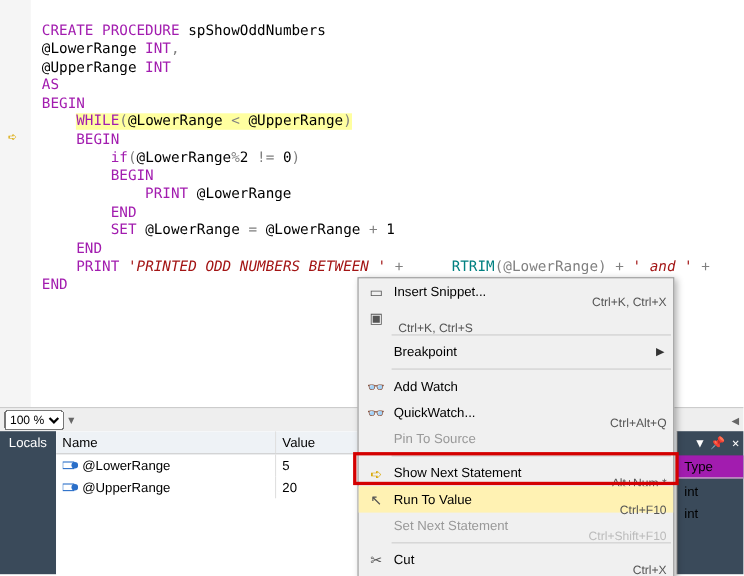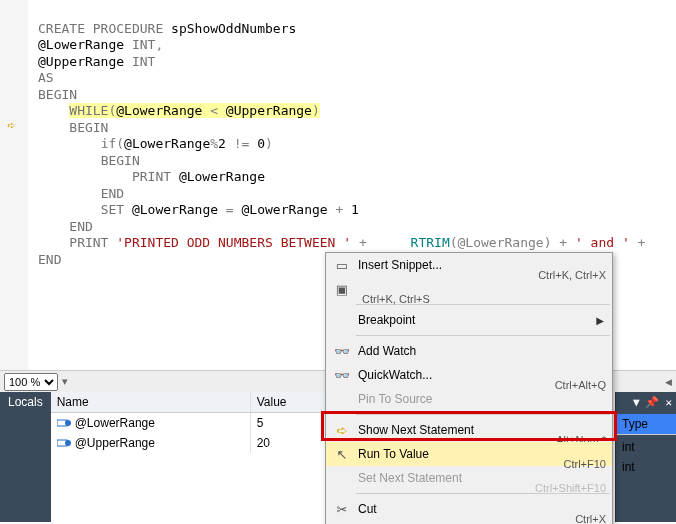--- a/index.html
+++ b/index.html
@@ -1,41 +1,41 @@
 <!DOCTYPE html>
 <html><head>
 <meta charset="utf-8">
 <style>
   * { margin: 0; padding: 0; box-sizing: border-box; }
   body { font-family: Consolas, monospace; font-size: 13px; background: #fff; color: #000; width: 676px; height: 524px; overflow: hidden; position: relative; }
   .editor { background: #fff; height: 370px; overflow: hidden; position: relative; }
   .gutter { position: absolute; left: 0; top: 0; width: 28px; height: 100%; background: #f5f5f5; }
   .arrow-marker { position: absolute; left: 7px; top: 117px; color: #d9a700; font-size: 14px; }
   .code { padding: 4px 0 0 38px; line-height: 16.5px; white-space: pre; }
-  .kw { color: #737373; }
+  .kw { color: #a21caf; }
   .sys { color: #008080; margin-left: 36px; }
-  .str { color: #a31515; }
+  .str { color: #a31515; font-style: italic; }
   .op { color: #808080; }
   .hl { background: #ffffa0; }
   .zoom-bar { background: #eee; border-top: 1px solid #ccc; height: 22px; display: flex; align-items: center; padding: 0 4px; gap: 4px; font-family: "Segoe UI", sans-serif; font-size: 11px; }
   .zoom-bar select { font-size: 11px; height: 18px; }
   .panels { display: flex; height: 130px; }
   .locals-panel { flex: 1; border-right: 1px solid #333; display: flex; flex-direction: row; }
   .panel-header { background: #3a4a5a; color: #fff; font-family: "Segoe UI", sans-serif; font-size: 12px; padding: 3px 8px; }
   .panel-grid { flex: 1; background: #fff; overflow: hidden; }
   .grid-head, .grid-row { display: flex; font-family: "Segoe UI", sans-serif; font-size: 12px; }
   .grid-head { background: #eef2f6; border-bottom: 1px solid #ccc; }
   .grid-head > div, .grid-row > div { padding: 3px 6px; border-right: 1px solid #e0e0e0; overflow: hidden; white-space: nowrap; }
   .col-name { width: 200px; display: flex; align-items: center; gap: 4px; }
   .col-value { width: 100px; }
   .var-icon { width: 14px; height: 10px; display: inline-block; }
   .var-icon svg { display: block; }
   .side-panel { width: 60px; background: #3a4a5a; position: relative; }
   .side-icons { position: absolute; top: 4px; right: 4px; display: flex; gap: 6px; color: #fff; font-size: 11px; }
-  .side-grid { position: absolute; top: 22px; left: 0; right: 0; background: #3b82f6; padding: 3px 6px; border-bottom: 1px solid #ccc; font-family: "Segoe UI", sans-serif; font-size: 12px; }
+  .side-grid { position: absolute; top: 22px; left: 0; right: 0; background: #a21caf; padding: 3px 6px; border-bottom: 1px solid #ccc; font-family: "Segoe UI", sans-serif; font-size: 12px; }
   .side-rows { position: absolute; top: 45px; left: 0; right: 0; font-family: "Segoe UI", sans-serif; font-size: 12px; }
   .side-rows div { padding: 3px 6px; }
   .context-menu { position: absolute; left: 325px; top: 252px; width: 288px; background: #f0f0f0; border: 1px solid #999; box-shadow: 2px 2px 6px rgba(0,0,0,.3); font-family: "Segoe UI", sans-serif; font-size: 12px; z-index: 100; }
   .menu-item { display: flex; align-items: center; height: 24px; padding: 0 6px 0 4px; position: relative; }
   .menu-item.disabled { color: #999; }
   .menu-item.highlighted { background: #fff2b3; }
   .menu-icon { width: 24px; text-align: center; color: #555; font-size: 13px; }
   .menu-label { flex: 1; padding-left: 4px; }
   .menu-shortcut { color: #555; font-size: 11px; padding-left: 8px; margin-top: 20px; }
   .menu-item.disabled .menu-shortcut { color: #bbb; }

